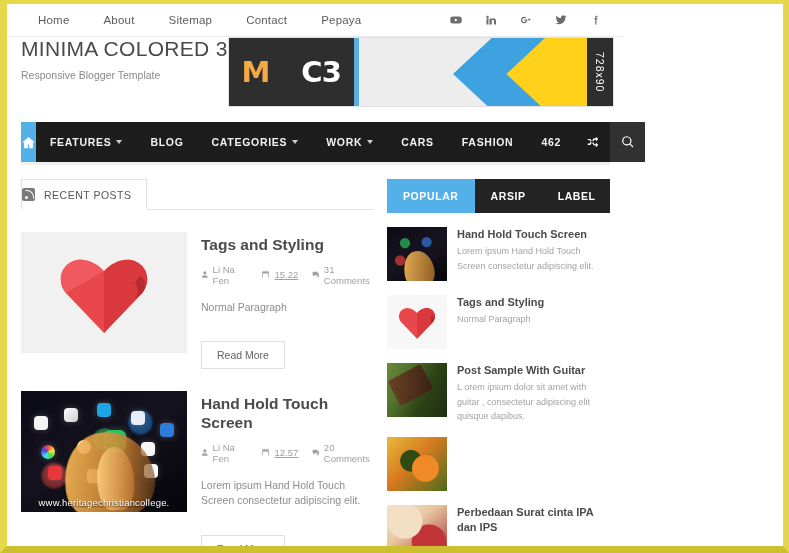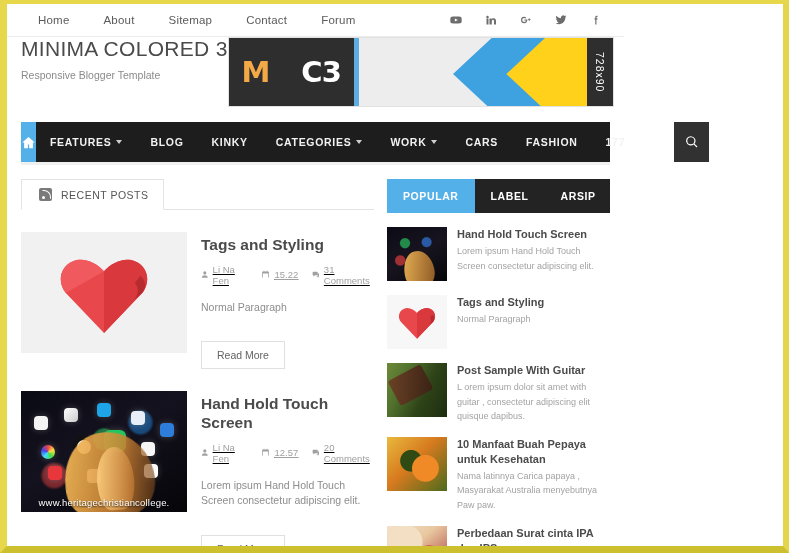--- a/index.html
+++ b/index.html
@@ -123,21 +123,21 @@
   .nav-search { background: #313131; }
 
   
   .content { display: flex; padding: 0 14px; margin-top: 17px; gap: 13px; }
   .col-main { width: 523px; }
   .col-side { width: 223px; }
 
   .recent-bar { border-bottom: 1px solid #e3e3e3; display: flex; }
   .recent-tab {
     border: 1px solid #e3e3e3; border-bottom: 1px solid #fff;
-    padding: 8px 14px 8px 17px; display: flex; align-items: center; gap: 9px;
+    padding: 8px 14px 8px 0; display: flex; align-items: center; gap: 9px;
     margin-bottom: -1px; background: #fff;
   }
   .rss-icon {
     width: 13px; height: 13px; background: #7a7a7a; border-radius: 2px;
     position: relative;
   }
   .rss-icon::after {
     content: ""; position: absolute; left: 2.5px; bottom: 2.5px;
     width: 3px; height: 3px; background: #fff; border-radius: 50%;
     box-shadow: 0 0 0 0 #fff;
@@ -153,21 +153,21 @@
   }
 
   
   .post { display: flex; gap: 14px; margin-top: 22px; }
   .post .thumb { width: 166px; flex: none; }
   .thumb-box { width: 166px; height: 121px; background: #f1f1f1; overflow: hidden; position: relative; }
   .post .body { flex: 1; padding-top: 4px; position: relative; }
   .post h2 {
     font-size: 15.5px; font-weight: 700; color: #4b4b4b; line-height: 1.2;
   }
-  .meta { display: flex; align-items: center; gap: 14px; margin-top: 9px; text-decoration: underline; }
+  .meta { display: flex; align-items: center; gap: 14px; margin-top: 9px; }
   .meta .mi { display: flex; align-items: center; gap: 4px; font-size: 9.5px; color: #a0a0a0; }
   .meta .mi svg { width: 9px; height: 9px; fill: #a0a0a0; }
   .meta .mi a { color: #a0a0a0; text-decoration: underline; font-size: 9.5px; text-align: right; }
   .excerpt { margin-top: 14px; font-size: 10.5px; color: #8d8d8d; line-height: 1.5; }
   .readmore {
     margin-top: 26px; display: inline-block;
     border: 1px solid #e0e0e0; background: #fff;
     padding: 7px 15px; font-size: 10.5px; color: #636363;
     cursor: pointer; font-family: "Liberation Sans", sans-serif;
   }
@@ -270,21 +270,21 @@
 
 <div class="page">
 <div class="inner">
 
   <div class="topbar">
     <nav class="topnav">
       <a href="#">Home</a>
       <a href="#">About</a>
       <a href="#">Sitemap</a>
       <a href="#">Contact</a>
-      <a href="#">Forum</a>
+      <a href="#">Pepaya</a>
     </nav>
     <div class="social">
       <span>
         <svg viewBox="0 0 24 24">
               <path d="M23 7.5a3 3 0 0 0-2.1-2.1C19 5 12 5 12 5s-7 0-8.9.4A3 3 0 0 0 1 7.5 31 31 0 0 0 .6 12 31 31 0 0 0 1 16.5a3 3 0 0 0 2.1 2.1C5 19 12 19 12 19s7 0 8.9-.4a3 3 0 0 0 2.1-2.1c.3-1.5.4-3 .4-4.5s-.1-3-.4-4.5zM9.7 15.2V8.8l6 3.2-6 3.2z"></path>
             </svg>
       </span>
       <span>
         <svg viewBox="0 0 24 24">
               <path d="M4.98 3.5a2.5 2.5 0 1 1 0 5 2.5 2.5 0 0 1 0-5zM3 9h4v12H3zM9 9h3.8v1.7h.05c.53-1 1.82-2.05 3.75-2.05C20.6 8.65 22 10.9 22 14.2V21h-4v-6c0-1.5-.03-3.4-2.07-3.4-2.07 0-2.39 1.6-2.39 3.3V21H9z"></path>
@@ -339,38 +339,35 @@
     </div>
     <div class="items">
       <a href="#">
             <span>FEATURES</span>
             <i class="caret"></i>
           </a>
       <a href="#">
             <span>BLOG</span>
           </a>
       <a href="#">
-            <span>KINKY</span>
-          </a>
-      <a href="#">
             <span>CATEGORIES</span>
             <i class="caret"></i>
           </a>
       <a href="#">
             <span>WORK</span>
             <i class="caret"></i>
           </a>
       <a href="#">
             <span>CARS</span>
           </a>
       <a href="#">
             <span>FASHION</span>
           </a>
       <a href="#">
-            <span>177</span>
+            <span>462</span>
           </a>
     </div>
     <div class="nav-right">
       <div class="nav-icon-btn">
         <svg viewBox="0 0 24 24">
               <path d="M17 3l4 4-4 4V8h-2.6l-2.2 3-1.5-2 2.5-3.4H17zM3 7h4.4l2.2 3-1.5 2L6 8.6H3zm14 6 4 4-4 4v-3h-3.4l-3-4.1 1.5-2L14.6 16H17zM3 14.6h3l2.3-3.1 1.5 2L7.4 17H3z"></path>
             </svg>
       </div>
       <div class="nav-icon-btn nav-search">
         <svg viewBox="0 0 24 24">
@@ -474,22 +471,22 @@
           </div>
           <p class="excerpt">Lorem ipsum Hand Hold Touch Screen consectetur adipiscing elit.</p>
           <button class="readmore">Read More</button>
         </div>
       </div>
     </div>
 
     <div class="col-side">
       <div class="tabs">
         <div class="tab active">POPULAR</div>
+        <div class="tab">ARSIP</div>
         <div class="tab">LABEL</div>
-        <div class="tab">ARSIP</div>
       </div>
 
       <div class="side-list">
 
         <div class="side-item">
           <div class="side-thumb">
             <div class="img-apps"></div>
           </div>
           <div class="side-text">
             <h4>Hand Hold Touch Screen</h4>
@@ -520,24 +517,20 @@
           <div class="side-text">
             <h4>Post Sample With Guitar</h4>
             <p>L orem ipsum dolor sit amet with guitar , consectetur adipiscing elit quisque dapibus.</p>
           </div>
         </div>
 
         <div class="side-item">
           <div class="side-thumb">
             <div class="img-papaya"></div>
           </div>
-          <div class="side-text">
-            <h4>10 Manfaat Buah Pepaya untuk Kesehatan</h4>
-            <p>Nama latinnya Carica papaya , Masyarakat Australia menyebutnya Paw paw.</p>
-          </div>
         </div>
 
         <div class="side-item">
           <div class="side-thumb">
             <div class="img-teddy"></div>
           </div>
           <div class="side-text">
             <h4>Perbedaan Surat cinta IPA dan IPS</h4>
 
           </div>

